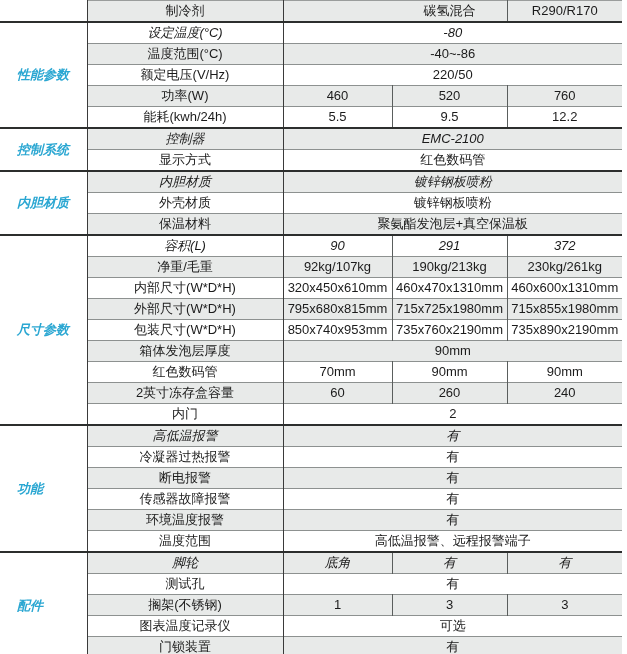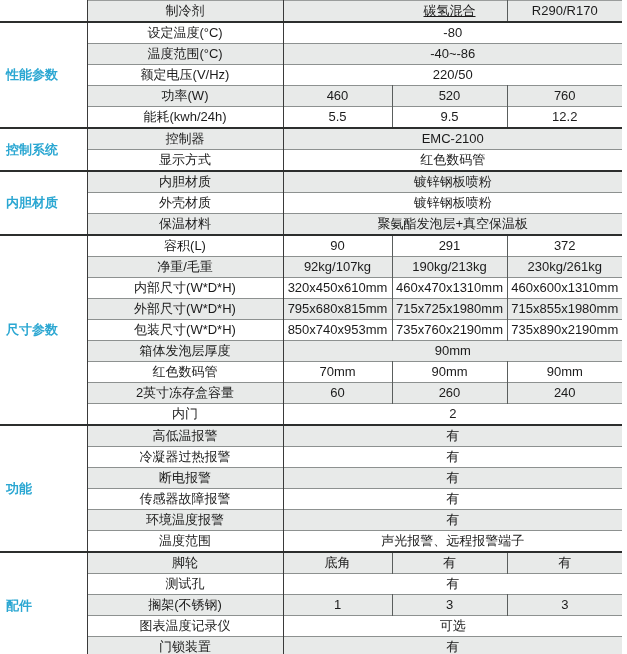--- a/index.html
+++ b/index.html
@@ -19,37 +19,37 @@
   }
   table.spec{
     border-collapse:collapse;table-layout:fixed;width:622px;
   }
   td{
     height:20px;padding:0;font-size:13px;line-height:20px;
     text-align:center;white-space:nowrap;overflow:hidden;
     box-sizing:border-box;color:var(--text);background:#ffffff;
   }
   td.cat{
-    text-align:left;padding-left:6px;color:var(--accent);
+    text-align:left;padding-left:17px;color:var(--accent);
     font-weight:600;border-right:1px solid var(--grid-dark);
     background:#ffffff;
   }
   td.param{
     border-right:1px solid var(--grid-dark);
     border-top:1px solid var(--grid-thin);
   }
   td.val{
     border-top:1px solid var(--grid-thin);
   }
   td.vdiv{border-right:1px solid var(--grid-val);}
   tr.gray td.param, tr.gray td.val{background:var(--stripe);}
-  tr.section-start td{border-top:2px solid var(--grid-thick);}
+  tr.section-start td{border-top:2px solid var(--grid-thick);font-style:italic;}
   tr.first td.param, tr.first td.val{border-top:1px solid #9a9d9c;}
   tr.last td.param, tr.last td.val{border-bottom:2px solid var(--grid-thick);}
-  td.offset2{padding-left:109px;text-decoration:underline;}
+  td.offset2{padding-left:109px;}
 </style>
 </head>
 <body>
 
 <table class="spec" cellspacing="0">
   <colgroup>
     <col style="width:87px">
     <col style="width:196px">
     <col style="width:109px">
     <col style="width:115px">
@@ -176,21 +176,21 @@
       <tr class="white">
         <td class="param">传感器故障报警</td>
         <td class="val" colspan="3">有</td>
       </tr>
       <tr class="gray">
         <td class="param">环境温度报警</td>
         <td class="val" colspan="3">有</td>
       </tr>
       <tr class="white">
         <td class="param">温度范围</td>
-        <td class="val" colspan="3">声光报警、远程报警端子</td>
+        <td class="val" colspan="3">高低温报警、远程报警端子</td>
       </tr>
       <tr class="gray section-start">
         <td class="cat" rowspan="5">配件</td>
         <td class="param">脚轮</td>
         <td class="val vdiv">底角</td>
         <td class="val vdiv">有</td>
         <td class="val">有</td>
       </tr>
       <tr class="white">
         <td class="param">测试孔</td>

